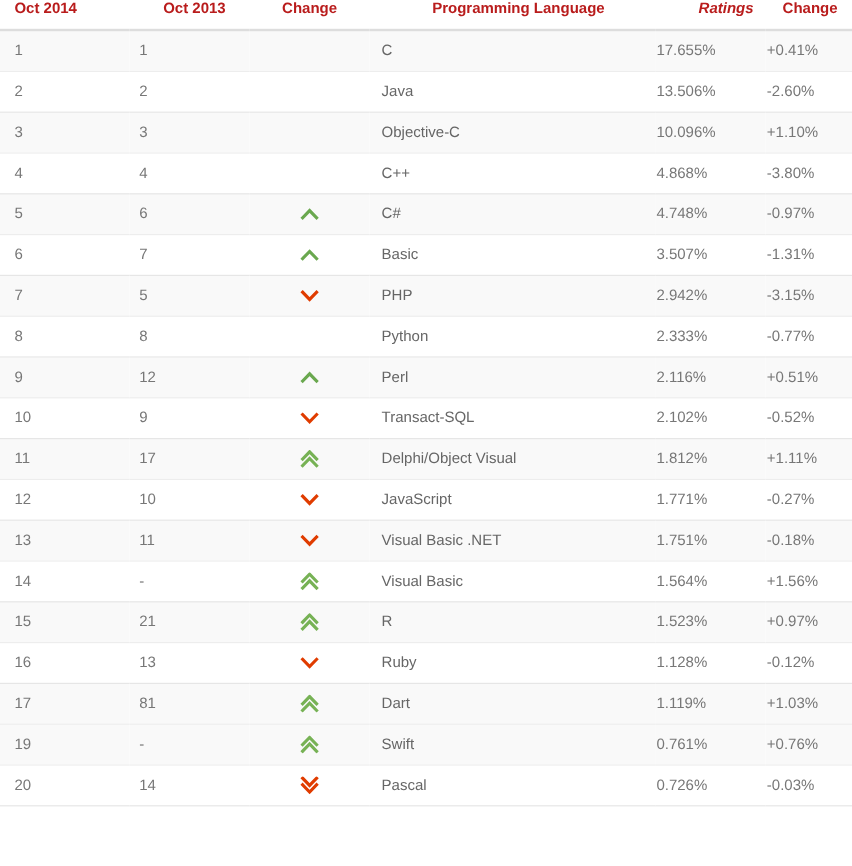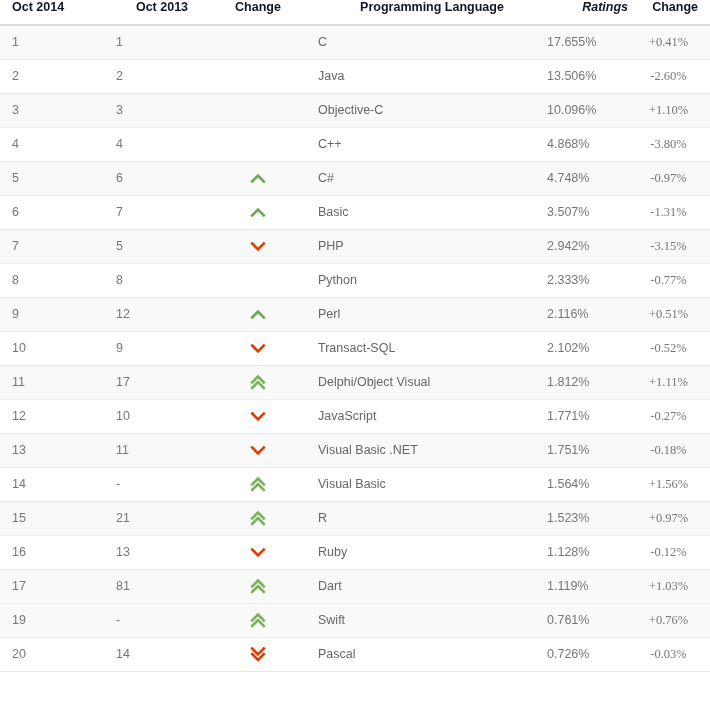--- a/index.html
+++ b/index.html
@@ -27,21 +27,21 @@
   col.c-rank-old  { width: 100px; }
   col.c-change    { width: 100px; }
   col.c-lang      { width: 238px; }
   col.c-ratings   { width: 92px;  }
   col.c-delta     { width: 72px;  }
 
   
   thead th {
     font-size: 12.5px;
     font-weight: bold;
-    color: #0f172a;
+    color: #b91c1c;
     background: #ffffff;
     padding: 0 0 10px 0;
     border-bottom: 2px solid #dddddd;
     vertical-align: bottom;
     white-space: nowrap;
   }
   thead th.h-rank-new  { text-align: left;  padding-left: 12px; }
   thead th.h-rank-old  { text-align: center;  padding-left: 8px;  }
   thead th.h-change    { text-align: center; }
   thead th.h-lang      { text-align: center;  padding-left: 10px; }
@@ -66,21 +66,21 @@
     white-space: nowrap;
     overflow: hidden;
   }
   tbody tr.odd td  { border-top-color: #ededed; border-bottom-color: #ededed; }
 
   td.rank-new { text-align: left;  padding-left: 12px; }
   td.rank-old { text-align: left;  padding-left: 8px;  }
   td.changecell { text-align: center; padding: 0; }
   td.lang     { text-align: left;  padding-left: 10px; color: #666666; }
   td.ratings  { text-align: left; padding-right: 10px; }
-  td.delta    { text-align: center; padding-right: 12px; font-family: Liberation Serif, serif; }
+  td.delta    { text-align: left; padding-right: 12px; }
 
   
   .chev {
     display: inline-block;
     line-height: 0;
     vertical-align: middle;
   }
   .chev svg { display: block; }
   .chev.up    { color: #6aa84f; }
   .chev.down  { color: #e03c00; }

